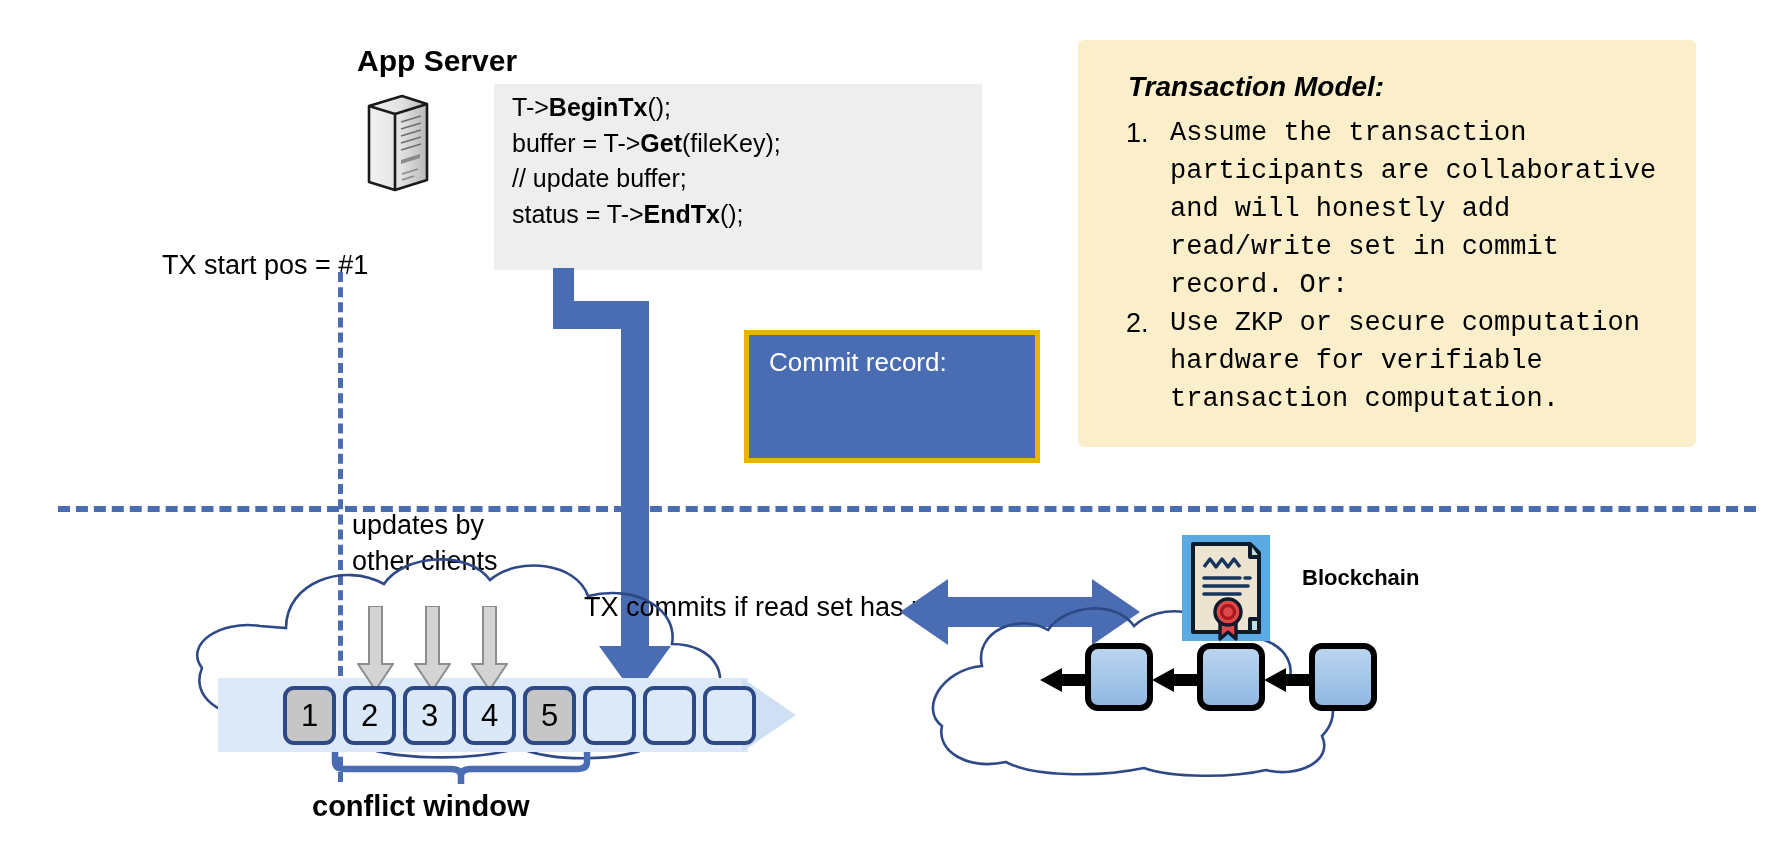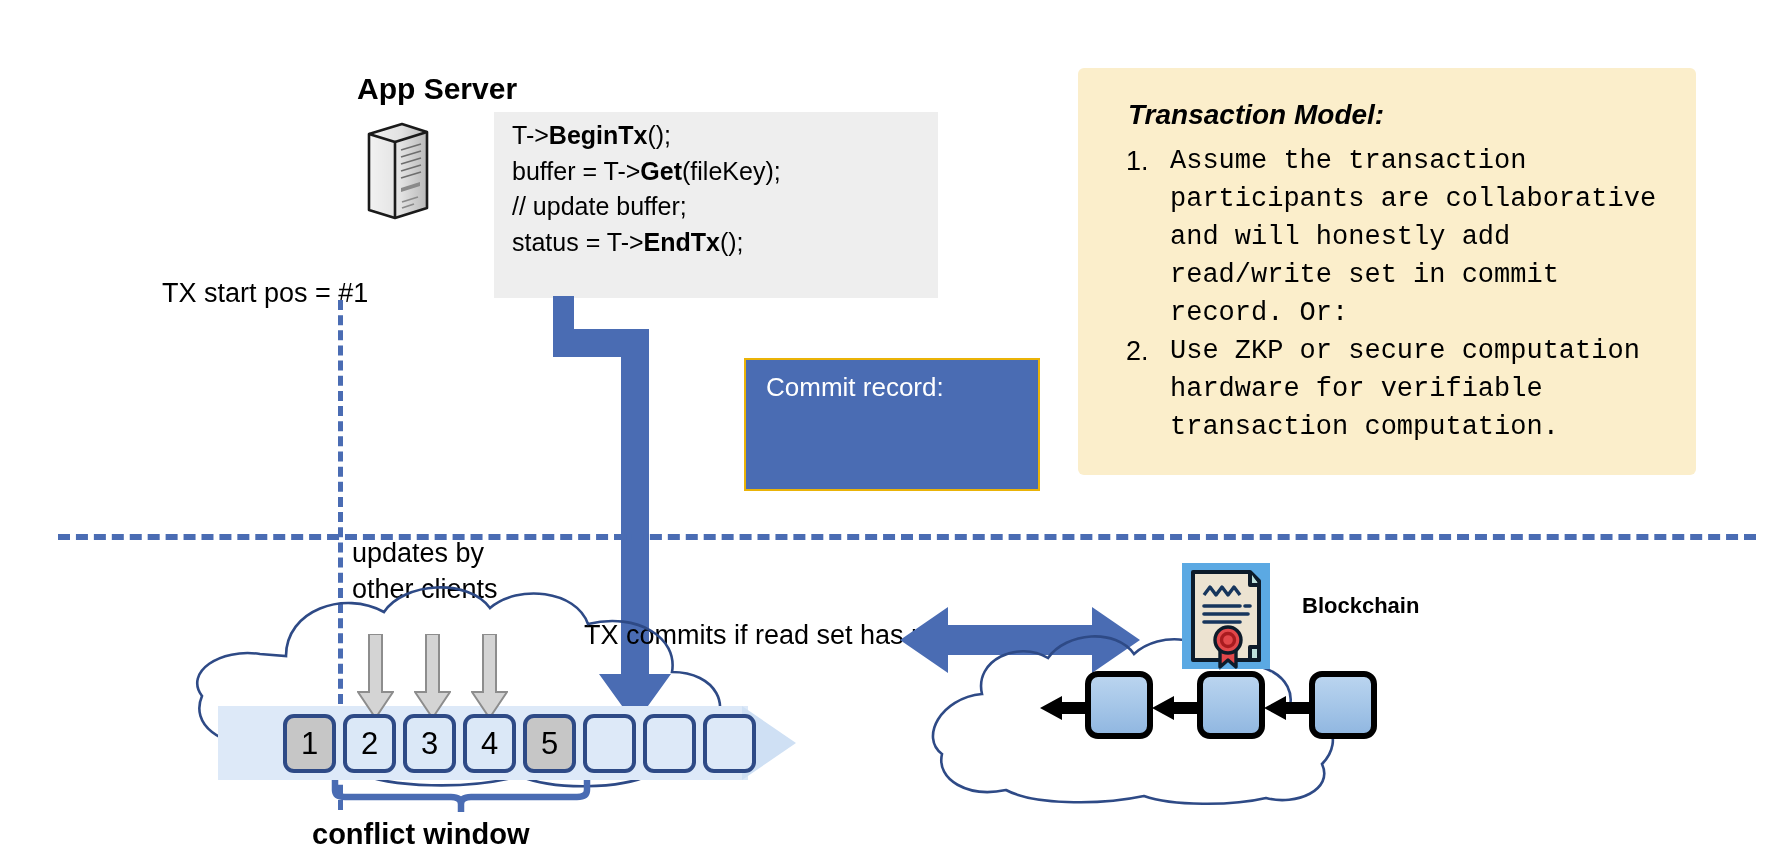--- a/index.html
+++ b/index.html
@@ -7,54 +7,54 @@
     margin: 0; padding: 0;
     background: #ffffff;
   }
   body {
     width: 1780px; height: 868px;
     font-family: "Liberation Sans", sans-serif;
     position: relative;
     overflow: hidden;
     color: #000;
   }
-  #stage { position: absolute; inset: 0; margin-top: 28px; }
+  #stage { position: absolute; inset: 0; }
 
   .abs { position: absolute; }
 
   
   #app-server-title {
     left: 357px; top: 44px;
     font-size: 30px; font-weight: bold;
     letter-spacing: 0px;
     white-space: nowrap;
   }
 
   
   #server-icon { left: 362px; top: 92px; width: 72px; height: 100px; }
 
   
   #code-box {
-    left: 494px; top: 84px; width: 444px; height: 186px;
+    left: 494px; top: 84px; width: 488px; height: 186px;
     background: #eeeeee;
     padding: 6px 0 0 18px;
   }
   #code-box .line {
     font-size: 25px;
     line-height: 35.5px;
     color: #000;
     white-space: pre;
   }
   #code-box .b { font-weight: bold; }
 
   
   #commit-record {
     left: 744px; top: 330px; width: 296px; height: 133px;
     background: #4a6cb3;
-    border: 2px solid #eab308;
+    border: 5px solid #eab308;
     color: #ffffff;
     padding: 7px 0 0 20px;
   }
   #commit-record .line {
     font-size: 26px; line-height: 41px; white-space: pre;
   }
 
   
   #tx-model {
     left: 1078px; top: 40px; width: 618px; height: 407px;

